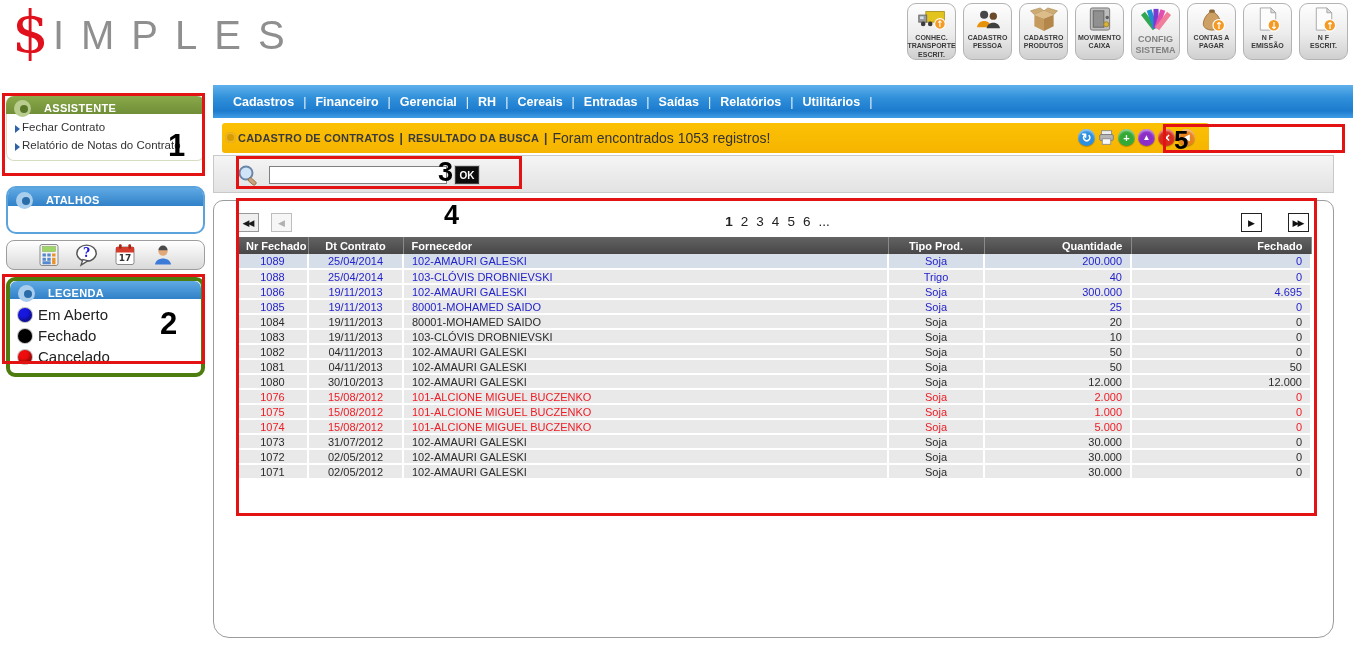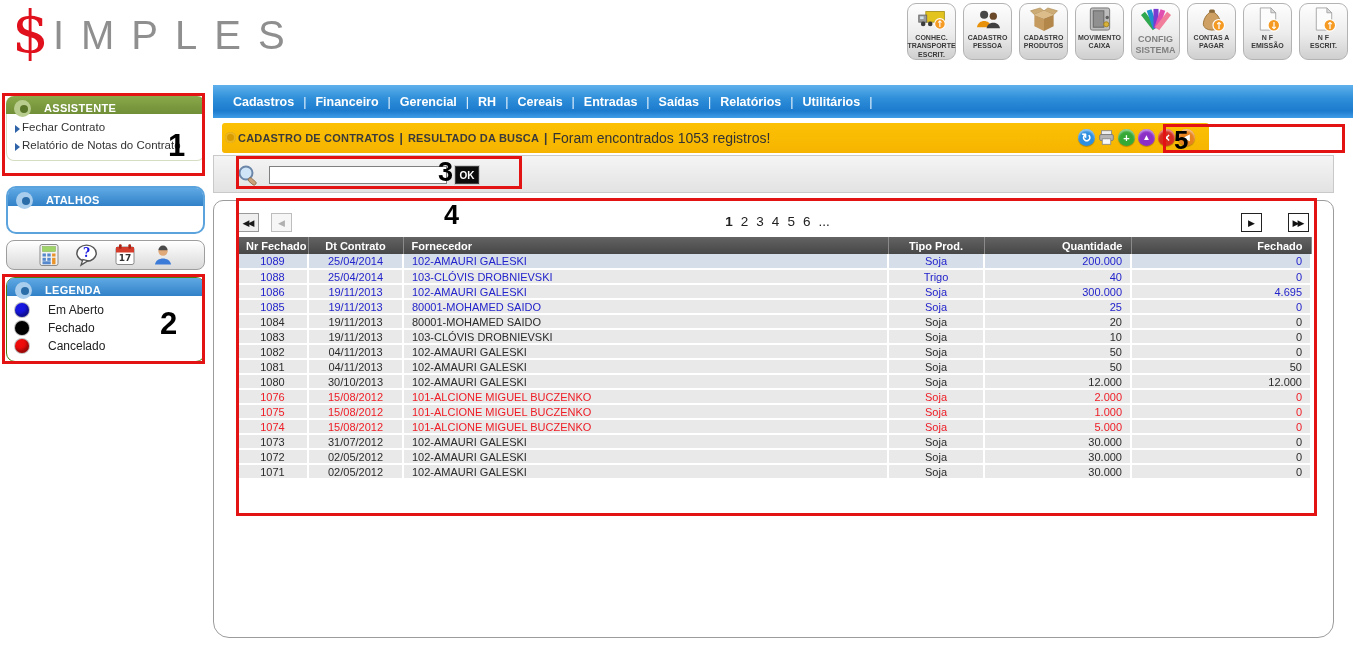--- a/index.html
+++ b/index.html
@@ -98,24 +98,24 @@
   .sb-item { display:flex; align-items:flex-end; gap:2px; padding:3px 4px 3px 8px; font-size:11.5px; color:#333; cursor:pointer; }
   .tri { width:0; height:0; border-left:5px solid #2f63a8; border-top:4px solid transparent; border-bottom:4px solid transparent; flex:0 0 auto; }
 
   #atalhos { top:186px; border:2px solid #5ba3dd; border-radius:10px; height:48px; }
   #atalhos .sb-head { border-radius:7px 7px 0 0; }
 
   .iconbar { position:absolute; left:6px; top:240px; width:199px; height:30px; border:1px solid #9e9e9e; border-radius:8px;
     background:linear-gradient(180deg,#ffffff 0%,#d9d9d9 100%); display:flex; align-items:center; justify-content:center; gap:14px; }
   .iconbar svg { width:24px; height:24px; cursor:pointer; }
 
-  #legenda { top:277px; border:1px solid #4d7c0f; border-radius:9px; }
+  #legenda { top:277px; border:4px solid #4d7c0f; border-radius:9px; }
   #legenda .sb-head { border-radius:7px 7px 0 0; }
   #legenda .sb-body { padding:5px 0 6px; }
-  .lg-item { display:flex; align-items:center; gap:19px; padding:2px 8px; font-size:12px; color:#222; }
+  .lg-item { display:flex; align-items:center; gap:6px; padding:2px 8px; font-size:15px; color:#222; }
   .lg-dot { width:14px; height:14px; border-radius:50%; box-shadow:inset -2px -3px 3px rgba(0,0,0,.35), 0 0 0 1px rgba(0,0,0,.25); flex:0 0 auto; }
 
   
   .ann { position:absolute; border:3px solid #e41313; z-index:40; pointer-events:none; }
   .ann-num { position:absolute; z-index:41; color:#000; font-weight:bold; pointer-events:none; }
 </style>
 </head>
 <body>
 
 <div id="page">

